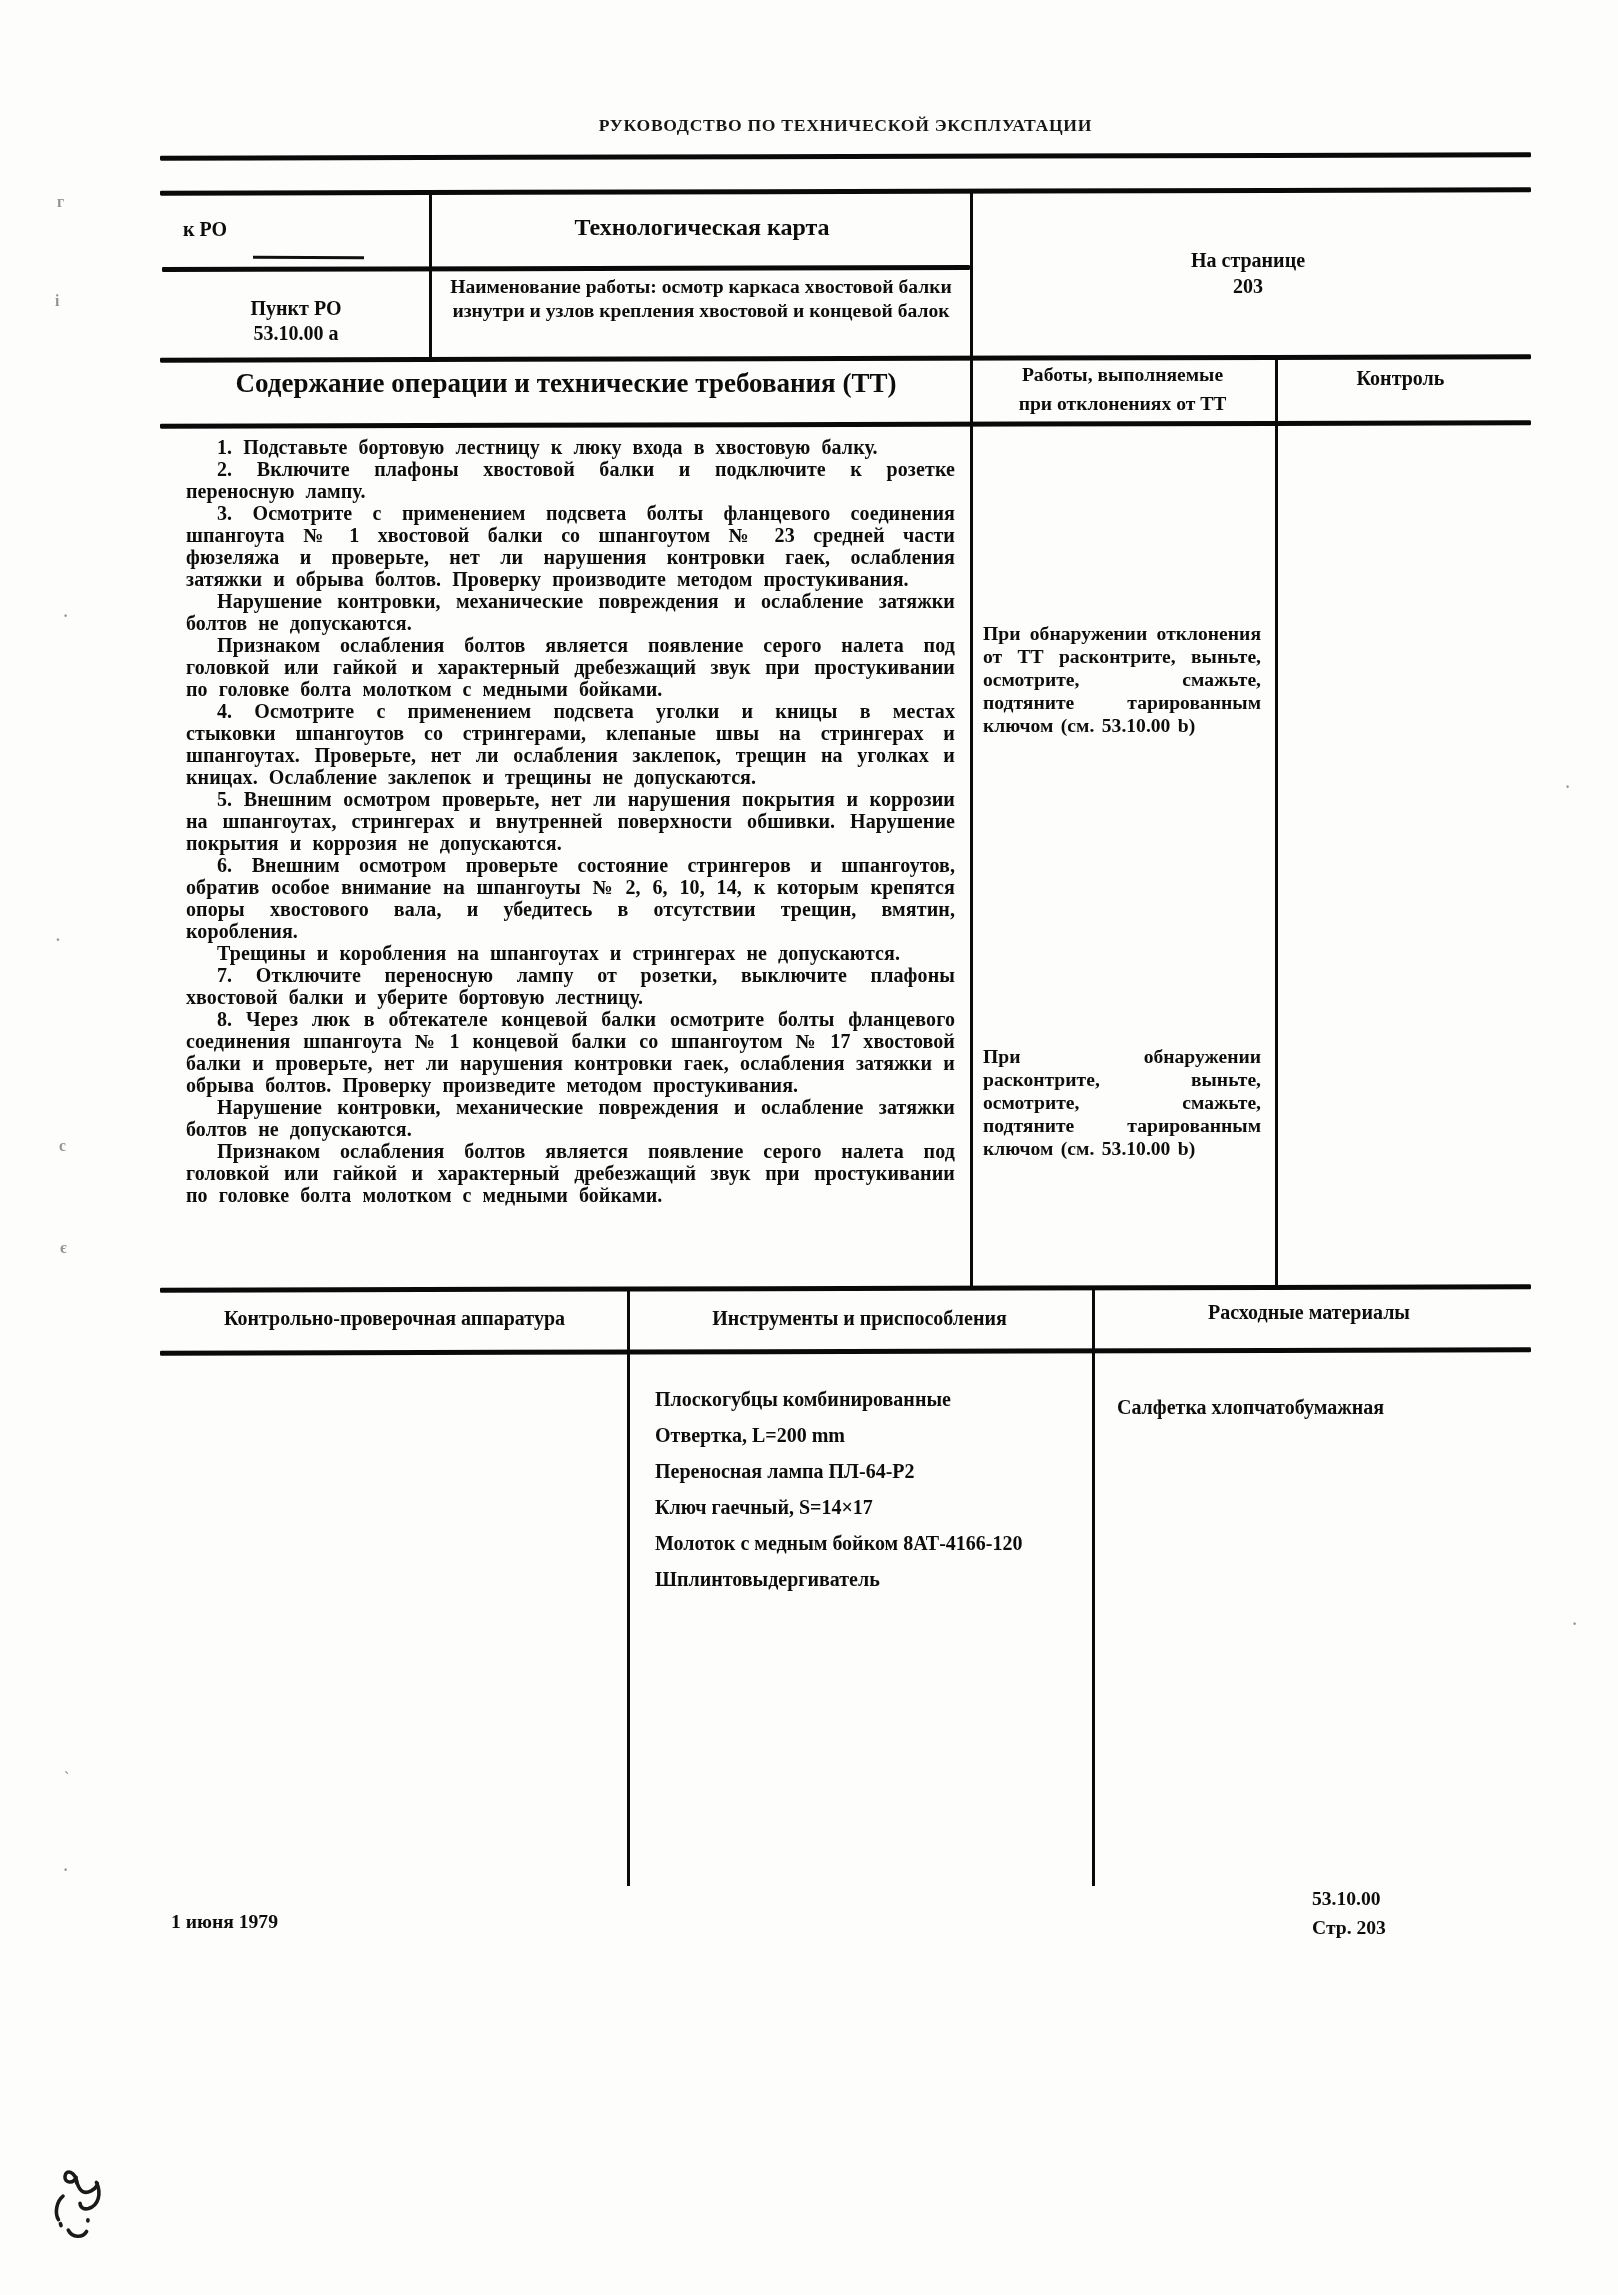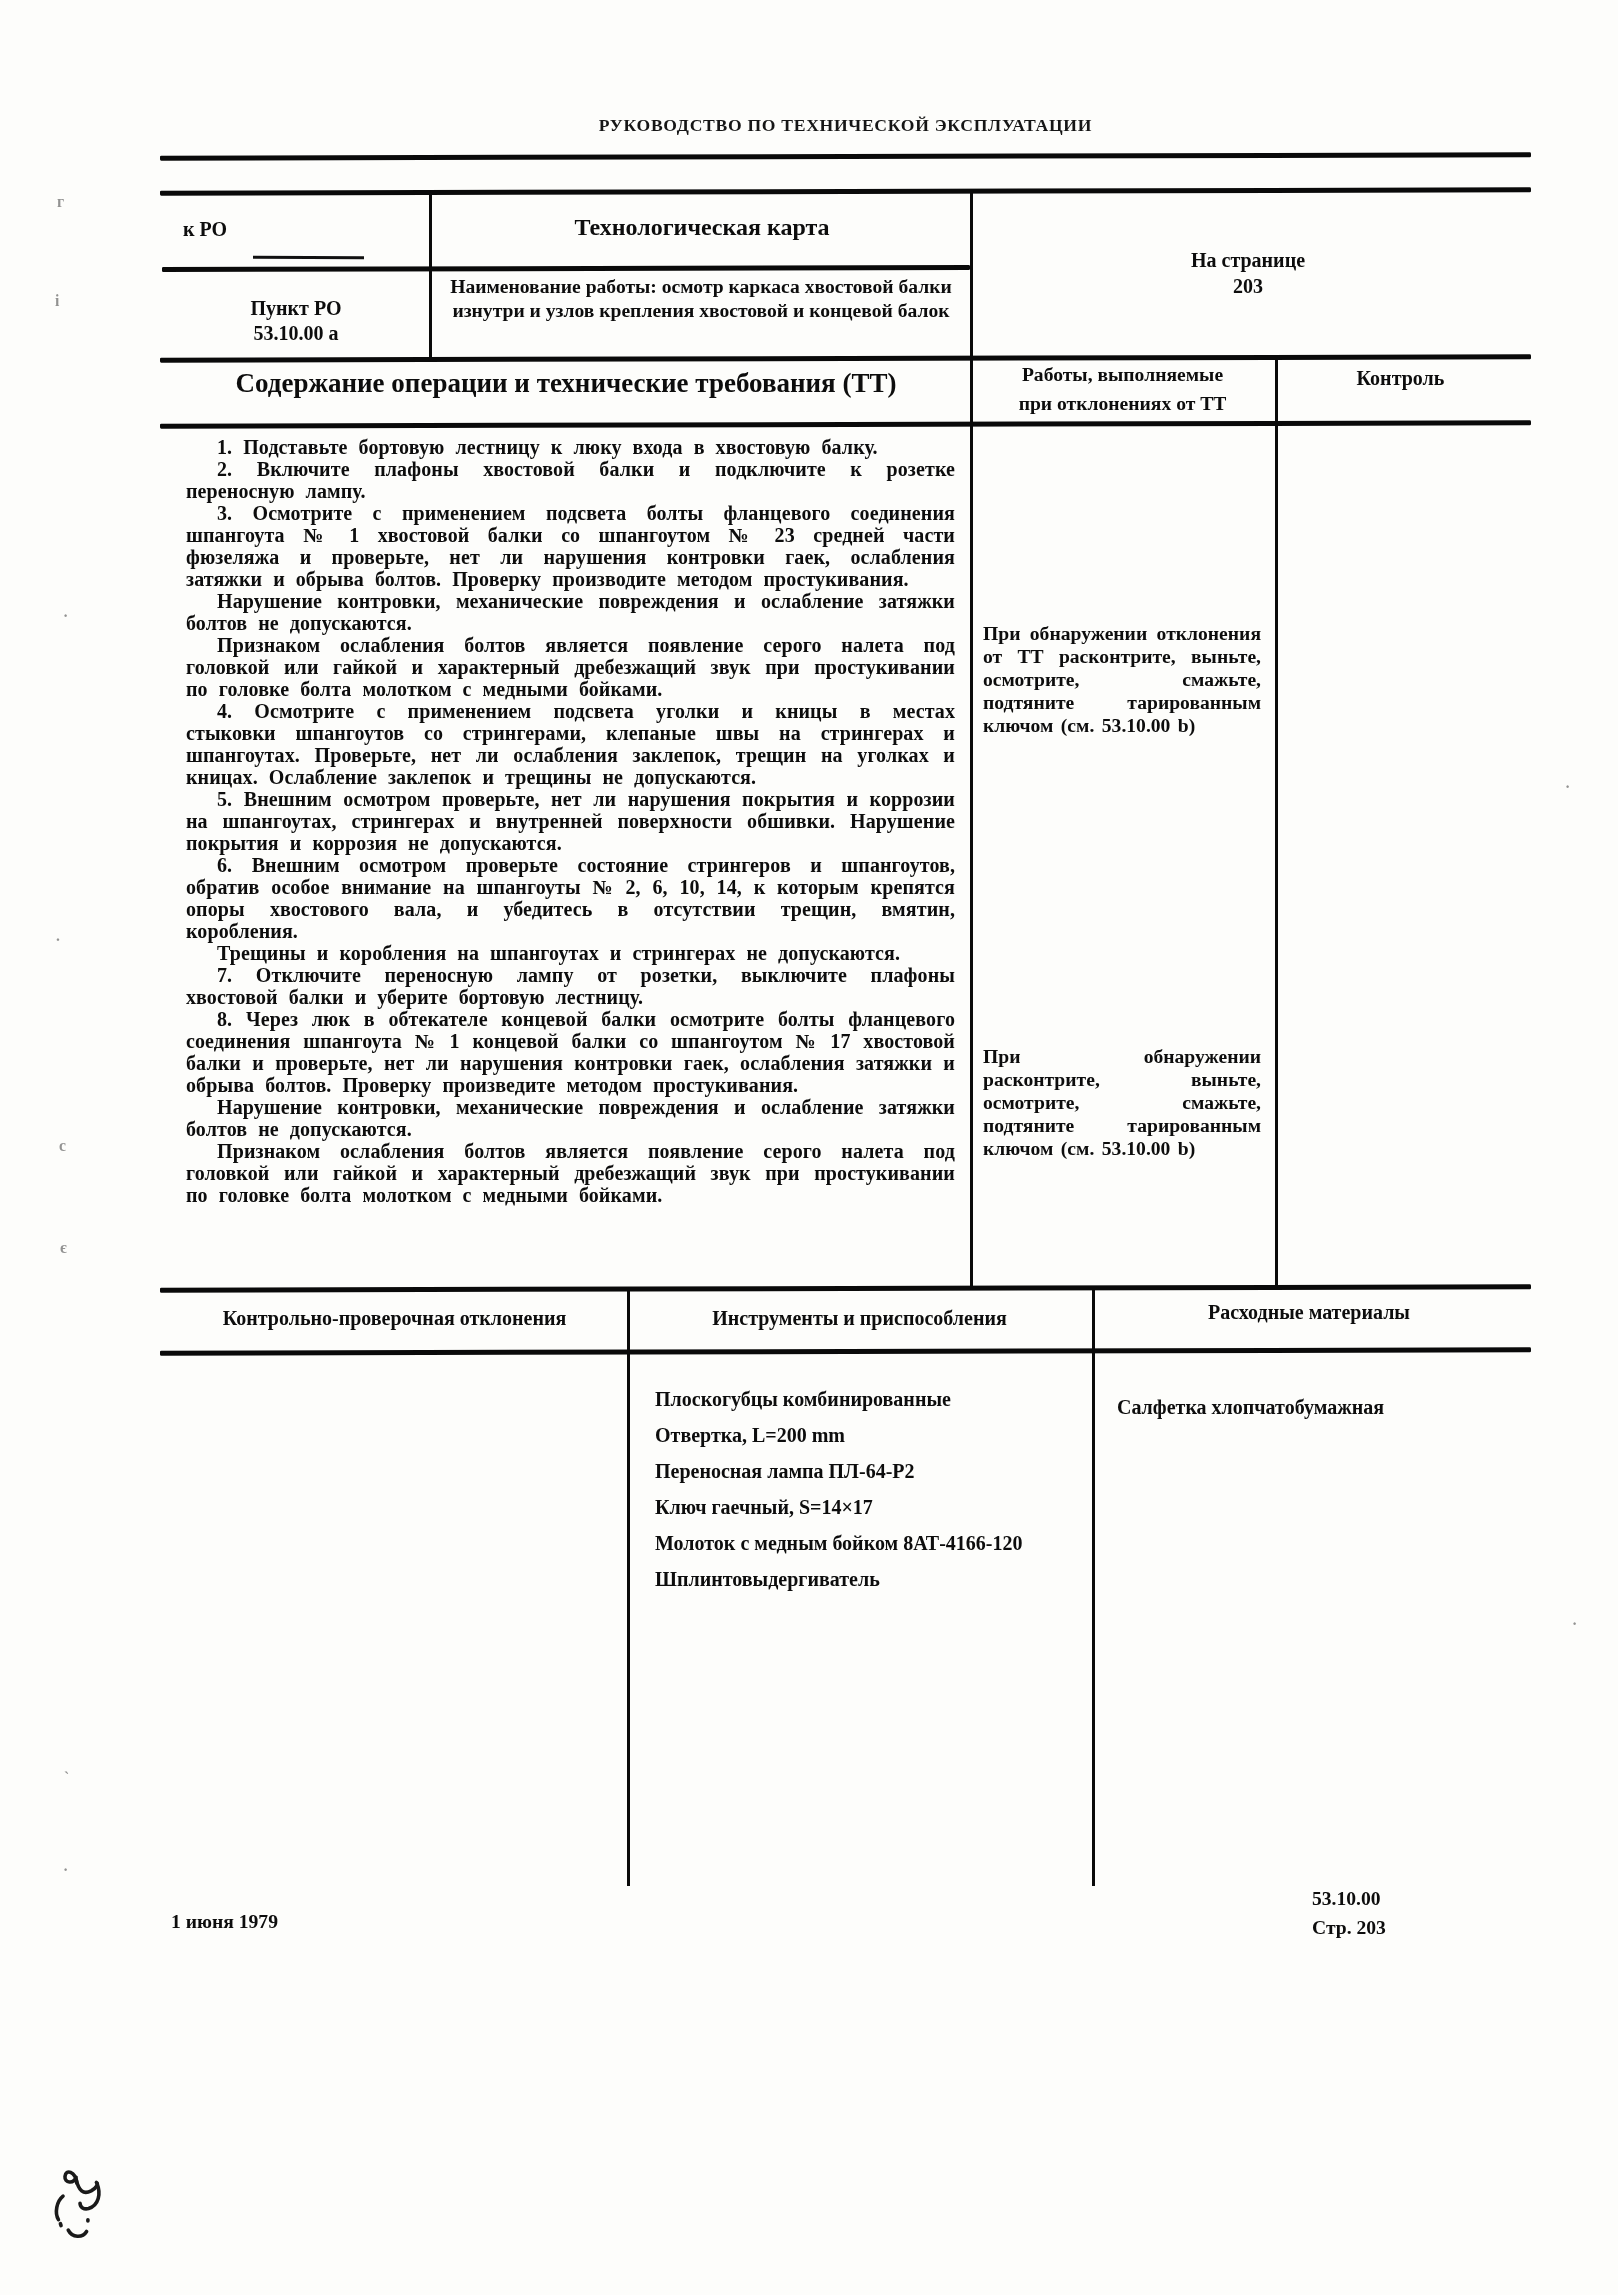--- a/index.html
+++ b/index.html
@@ -101,21 +101,21 @@
   <p>Трещины и коробления на шпангоутах и стрингерах не допускаются.</p>
   <p>7. Отключите переносную лампу от розетки, выключите плафоны хвостовой балки и уберите бортовую лестницу.</p>
   <p>8. Через люк в обтекателе концевой балки осмотрите болты фланцевого соединения шпангоута № 1 концевой балки со шпангоутом № 17 хвостовой балки и проверьте, нет ли нарушения контровки гаек, ослабления затяжки и обрыва болтов. Проверку произведите методом простукивания.</p>
   <p>Нарушение контровки, механические повреждения и ослабление затяжки болтов не допускаются.</p>
   <p>Признаком ослабления болтов является появление серого налета под головкой или гайкой и характерный дребезжащий звук при простукивании по головке болта молотком с медными бойками.</p>
 </div>
 
 <div class="abs note note1">При обнаружении отклонения от ТТ расконтрите, выньте, осмотрите, смажьте, подтяните тарированным ключом (см. 53.10.00 b)</div>
 <div class="abs note note2">При обнаружении расконтрите, выньте, осмотрите, смажьте, подтяните тарированным ключом (см. 53.10.00 b)</div>
 
-<div class="abs cell eqh-a">Контрольно-проверочная отклонения</div>
+<div class="abs cell eqh-a">Контрольно-проверочная аппаратура</div>
 <div class="abs cell eqh-b">Инструменты и приспособления</div>
 <div class="abs cell eqh-c">Расходные материалы</div>
 
 <div class="abs tools">
   <div>Плоскогубцы комбинированные</div>
   <div>Отвертка, L=200 mm</div>
   <div>Переносная лампа ПЛ-64-Р2</div>
   <div>Ключ гаечный, S=14×17</div>
   <div>Молоток с медным бойком 8АТ-4166-120</div>
   <div>Шплинтовыдергиватель</div>

